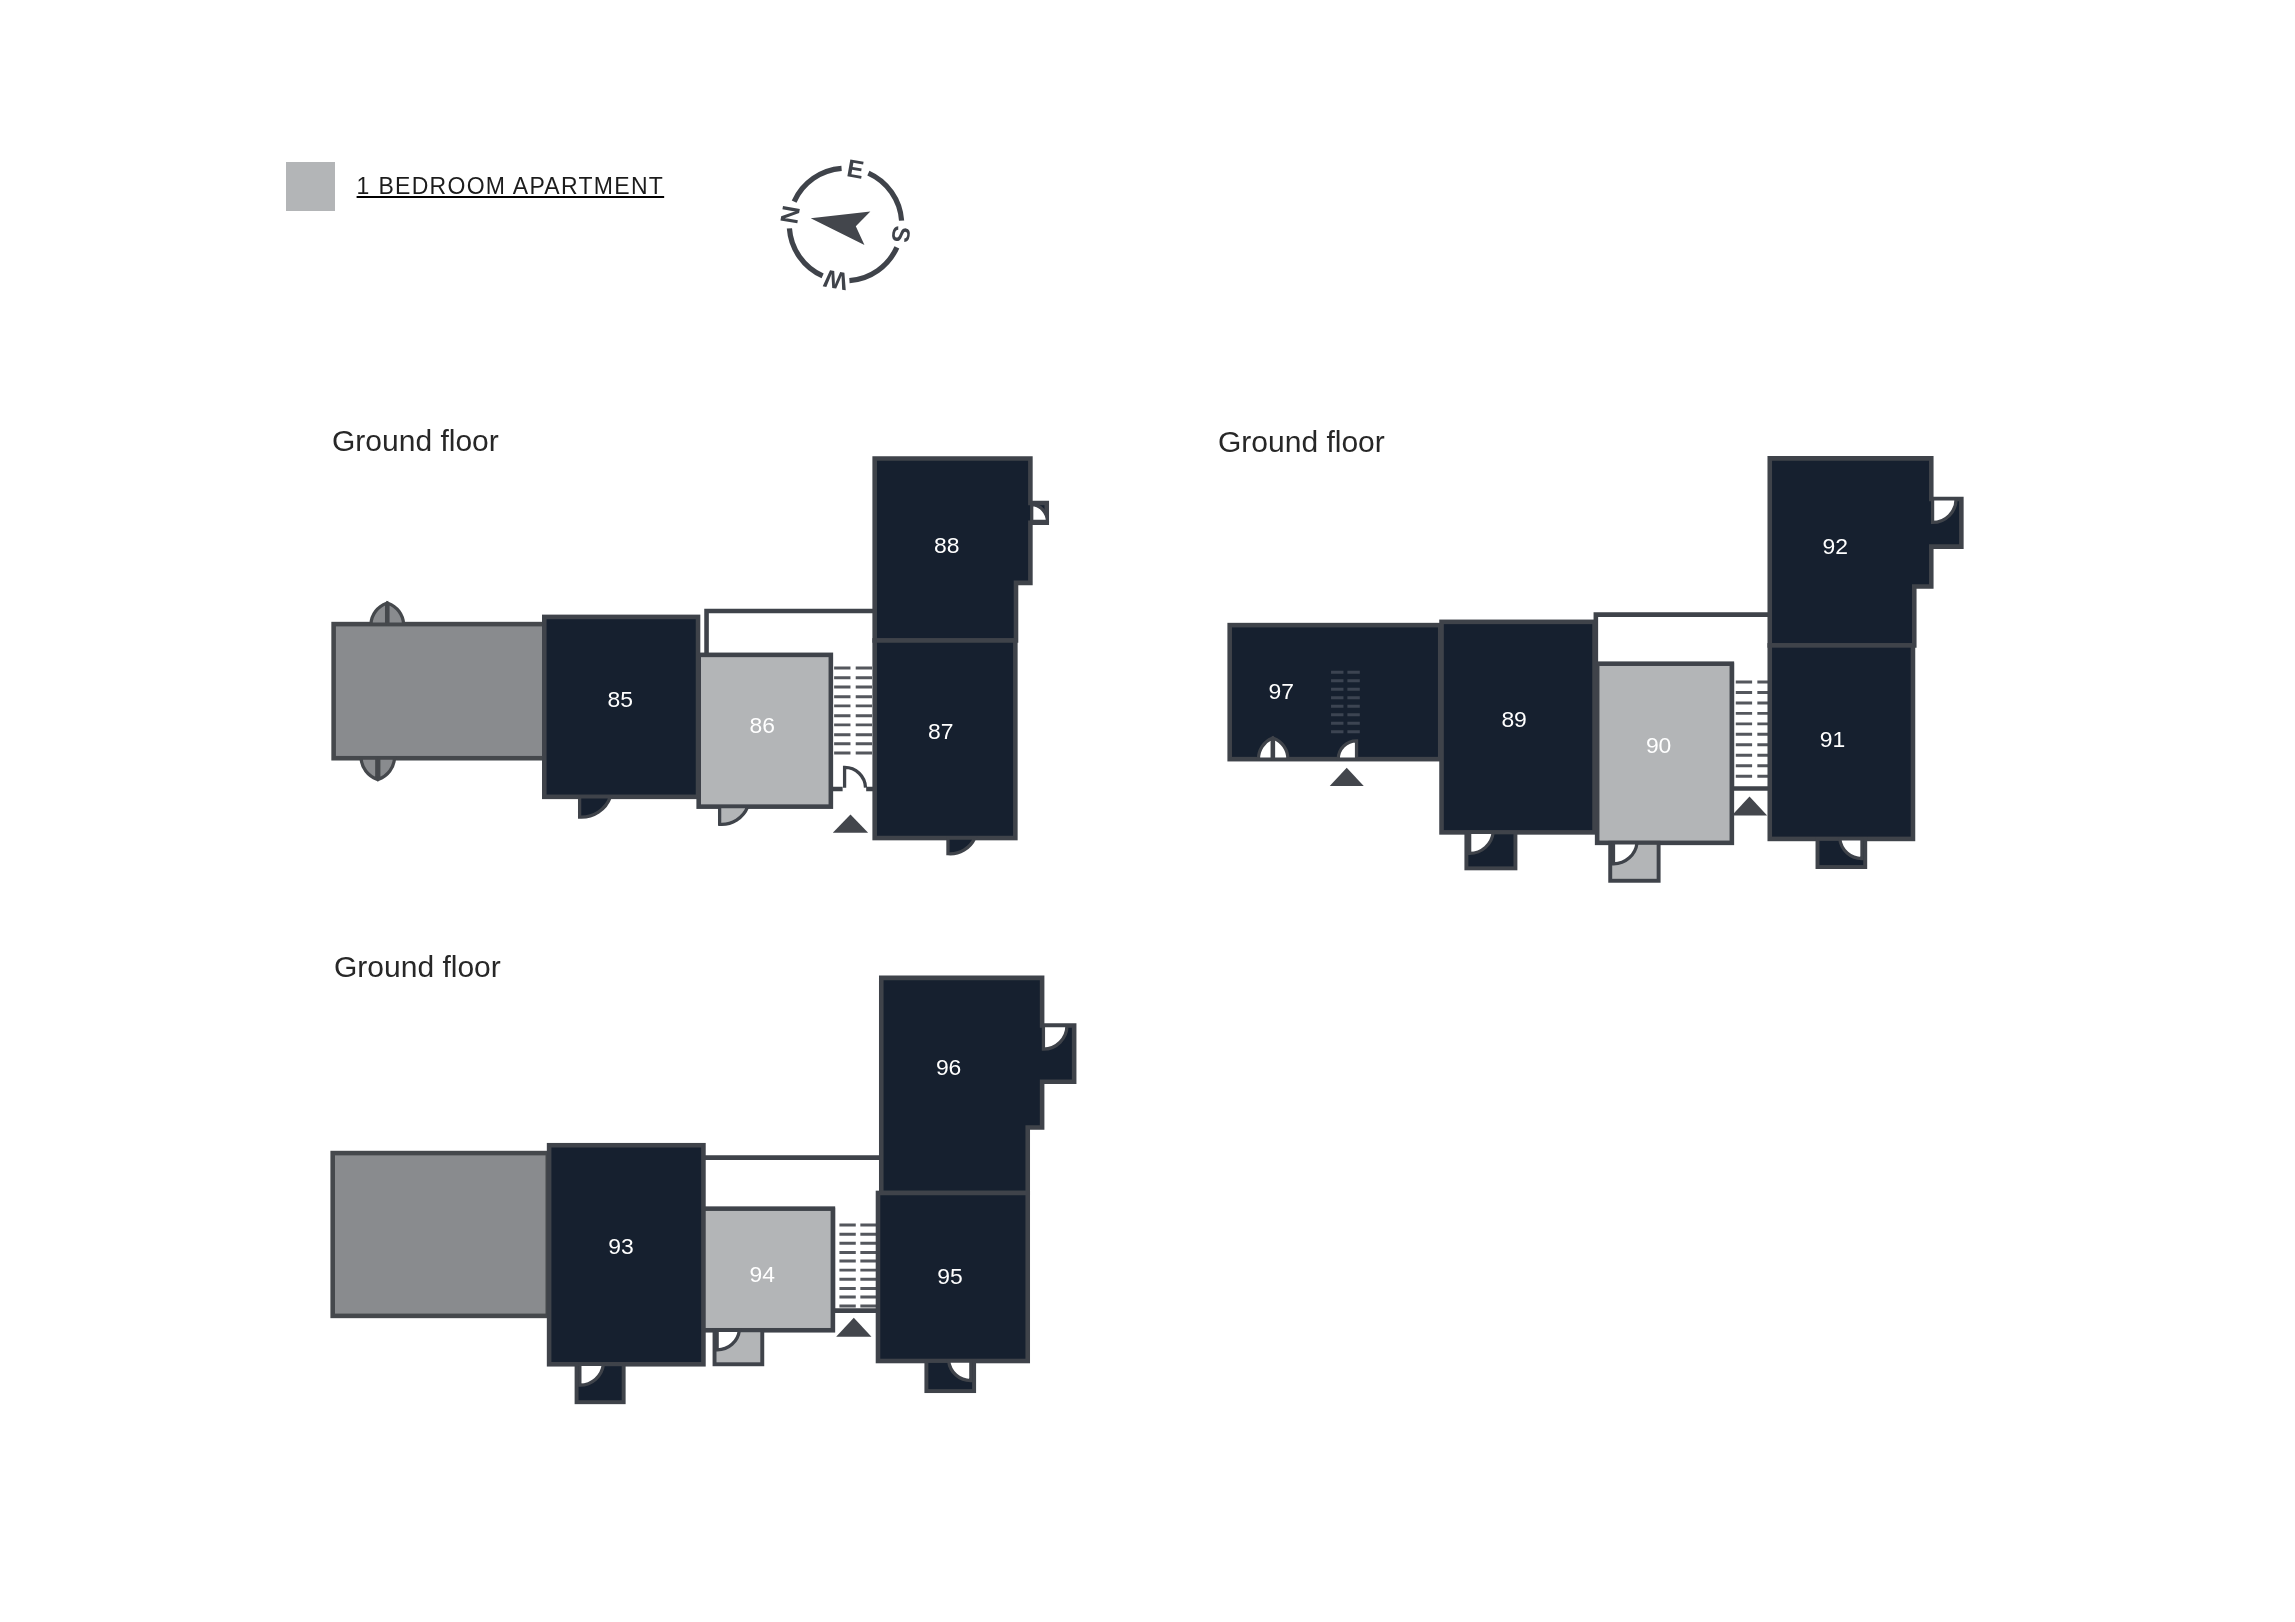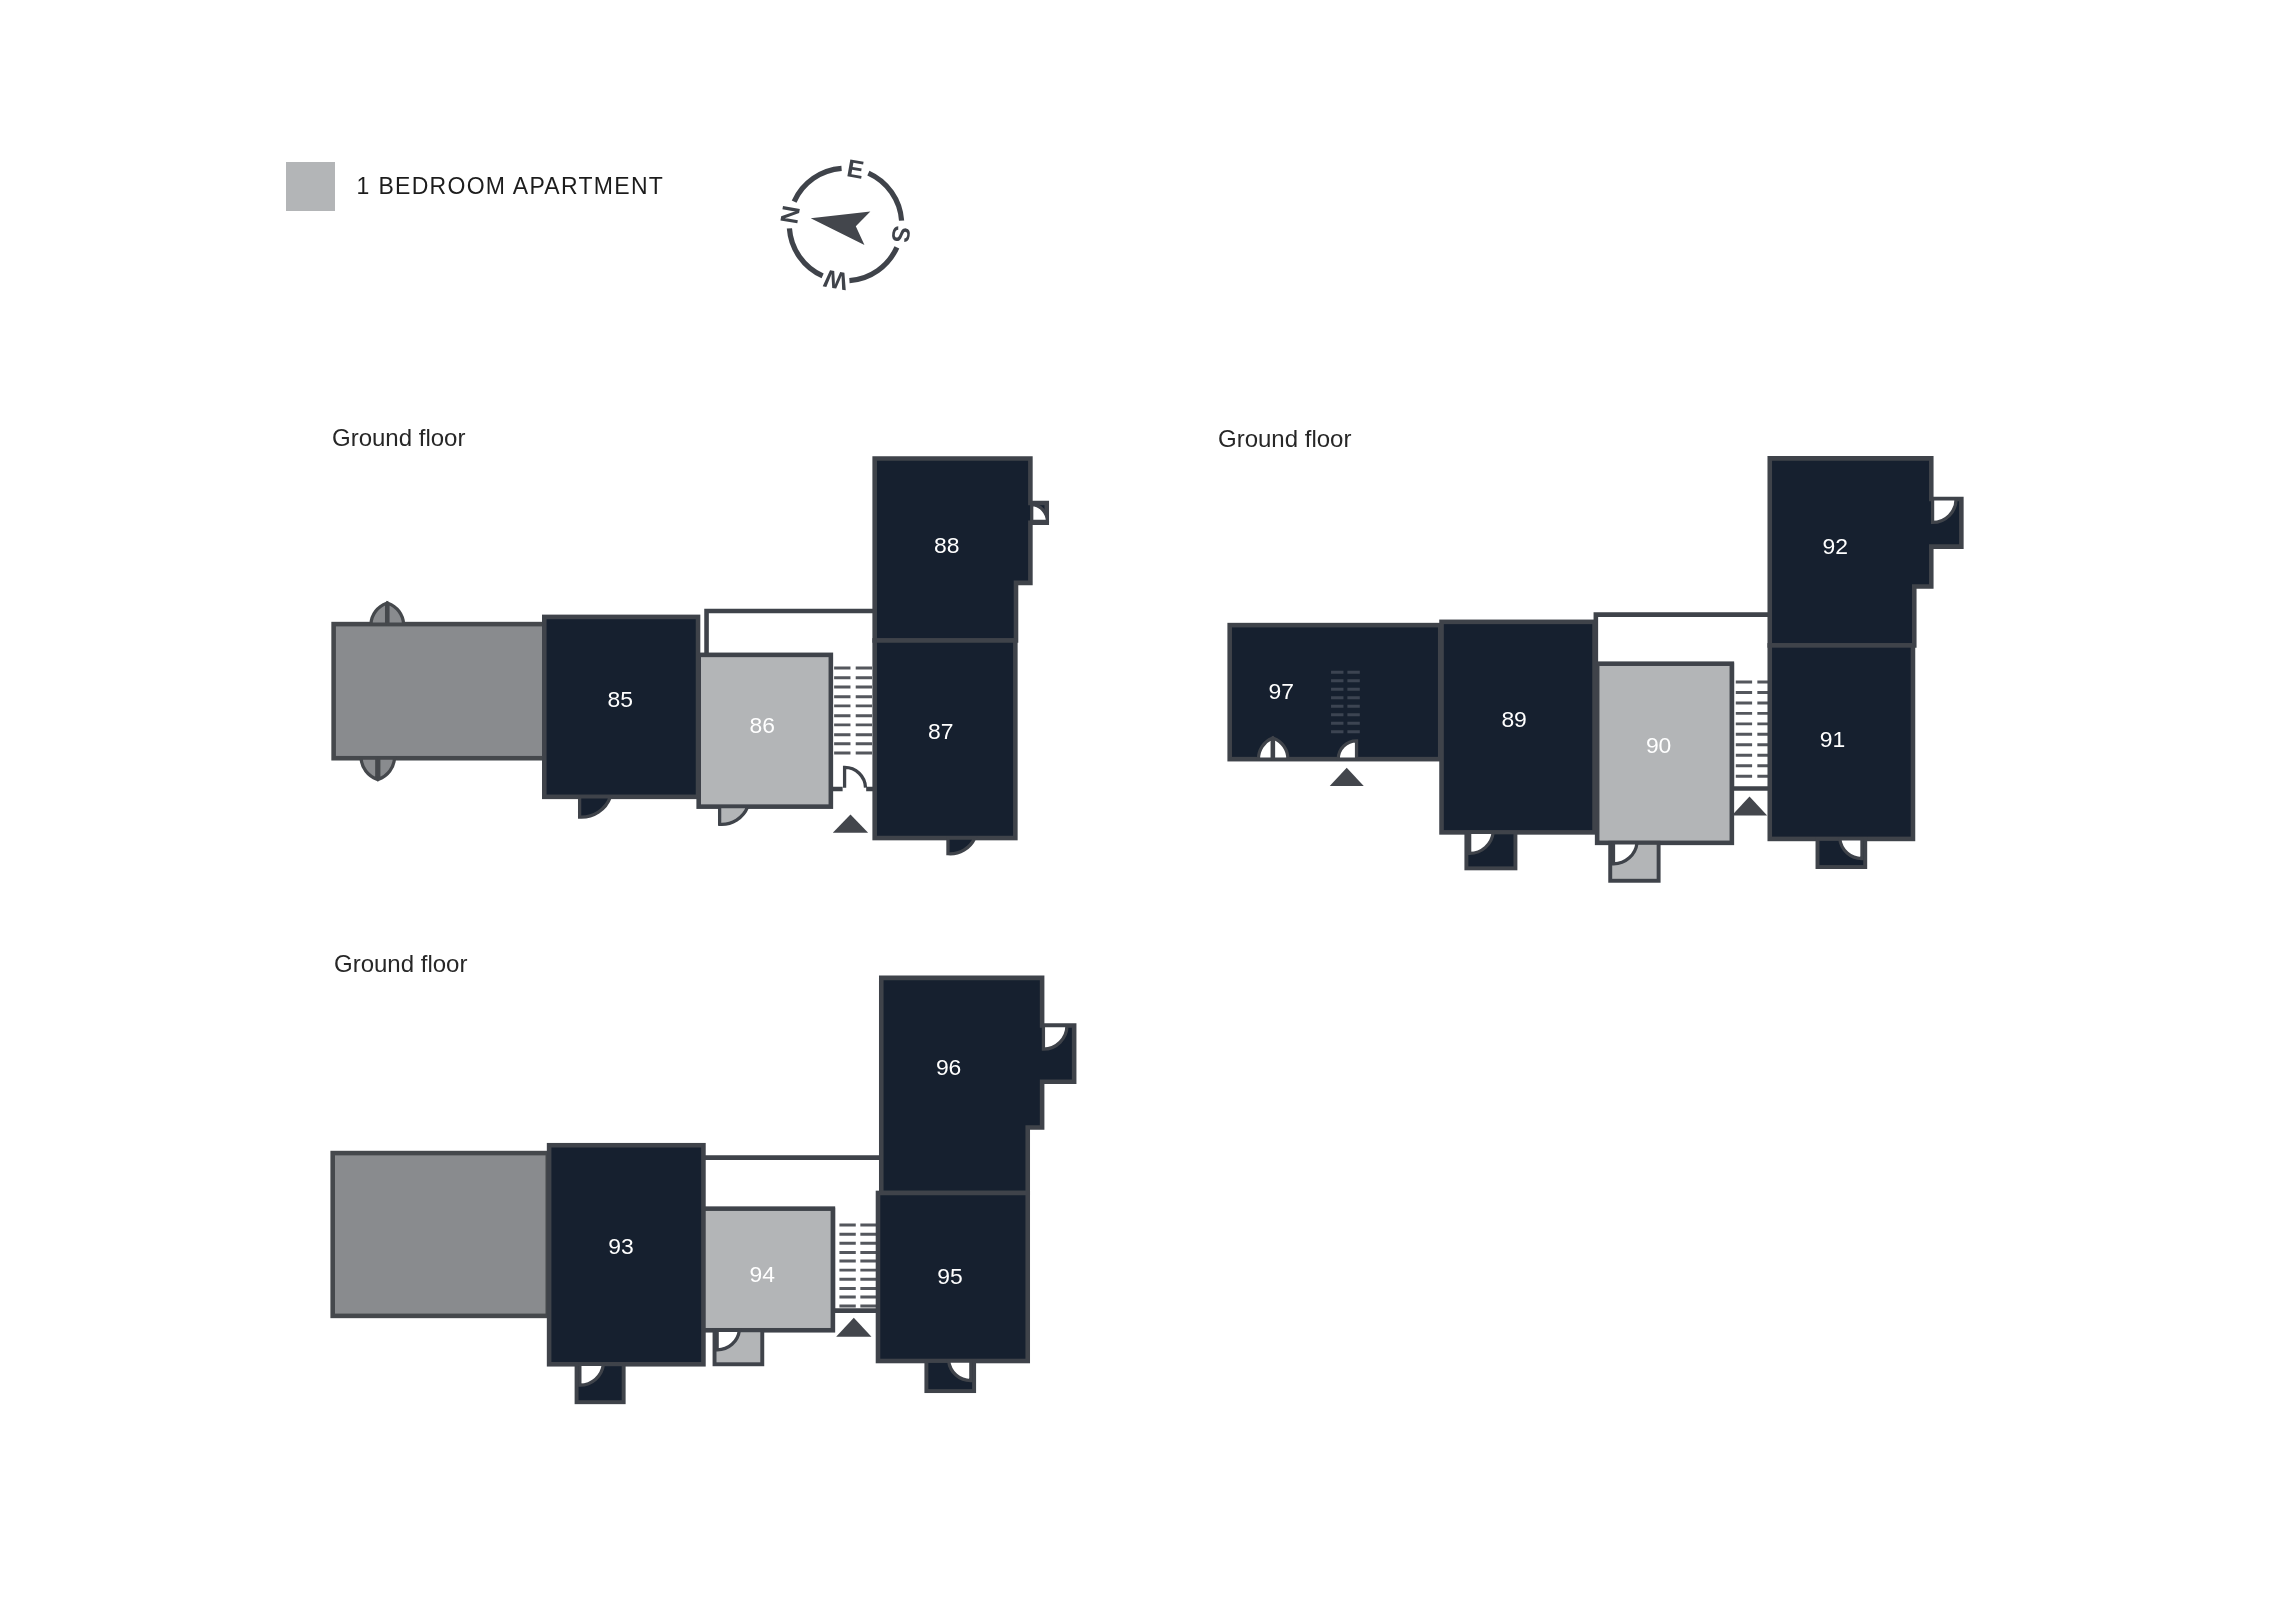--- a/index.html
+++ b/index.html
@@ -1,24 +1,24 @@
 <!DOCTYPE html>
 <html style="font-size:10.5px"><head>
 <meta charset="utf-8">
 <style>
   html,body{margin:0;padding:0;background:#ffffff;}
   body{width:2295px;height:1623px;position:relative;font-family:"Liberation Sans",sans-serif;}
   .page{position:absolute;inset:0;}
   .legend{position:absolute;left:286px;top:162px;}
-  .legend-row{display:flex;align-items:center;margin-bottom:21px;height:49px;}
+  .legend-row{display:flex;align-items:center;margin-bottom:21px;height:49px;text-decoration:underline;}
   .swatch{width:49px;height:49px;flex:0 0 49px;}
   .swatch-1bed{background:#b3b5b7;}
   .swatch-2bed{background:#16202f;}
   .legend-label{margin-left:21.6px;font-size:23px;letter-spacing:1.3px;color:#1c1c1c;white-space:nowrap;}
-  .floor-title{position:absolute;font-size:24px;color:#272727;white-space:nowrap;}
+  .floor-title{position:absolute;font-size:30px;color:#272727;white-space:nowrap;}
   .title-ground{left:332px;top:424px;}
   .title-first{left:1218px;top:425px;}
   .title-second{left:334px;top:950px;}
   svg{position:absolute;display:block;}
   .compass-svg{left:767px;top:146px;}
   .plan-ground{left:314px;top:393px;}
   .plan-first{left:1211px;top:393px;}
   .plan-second{left:314px;top:936px;}
   .unit-label{fill:#ffffff;font-size:35px;font-family:"Liberation Sans",sans-serif;text-anchor:middle;}
   .compass-letter{fill:#3f434a;font-size:38px;font-weight:700;font-family:"Liberation Sans",sans-serif;text-anchor:middle;}

